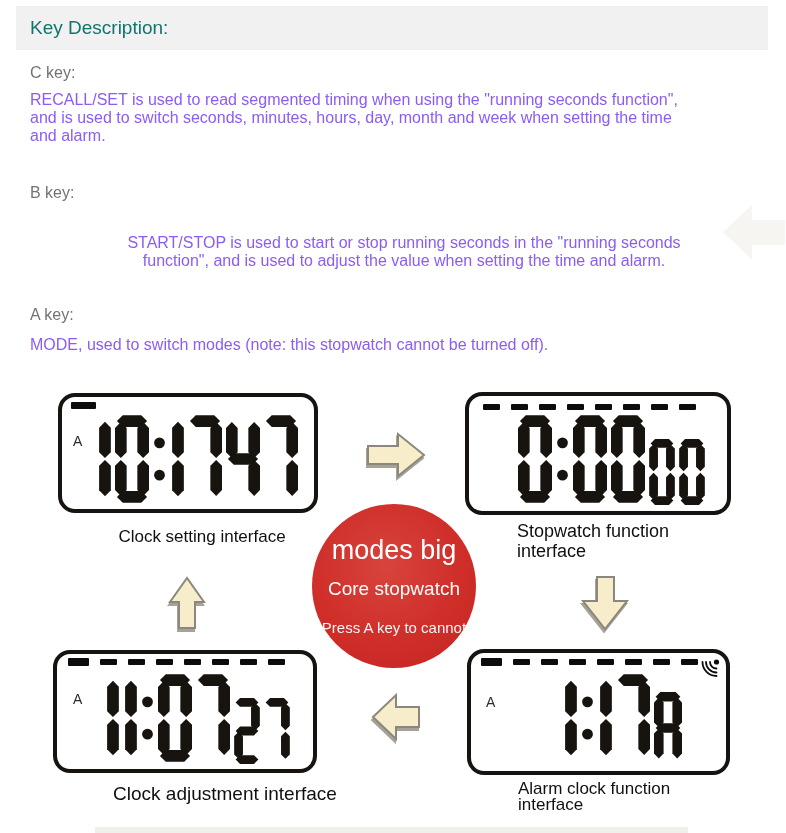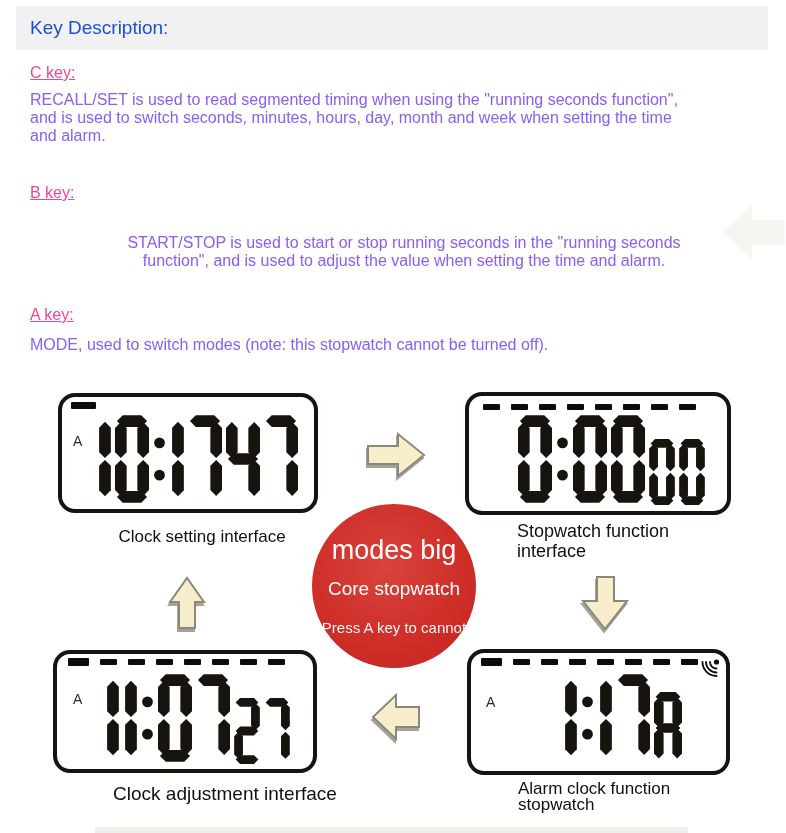--- a/index.html
+++ b/index.html
@@ -5,23 +5,23 @@
   * { box-sizing: border-box; margin: 0; padding: 0; }
   html,body { background:#fff; }
   .page {
     position: relative; width: 786px; height: 833px; background: #ffffff;
     overflow: hidden; font-family: "Liberation Sans", sans-serif; color: #1c1c1c;
   }
   .header-bar {
     position: absolute; left: 16px; top: 6px; width: 752px; height: 44px;
     background: #f1f1f1; display: flex; align-items: center; padding-left: 14px;
   }
-  .header-bar span { font-size: 19px; color: #1d4ed8; }
-
-  .key-label { position: absolute; left: 30px; font-size: 16px; color: #ec4899; text-decoration: underline; }
+  .header-bar span { font-size: 19px; color: #0f766e; }
+
+  .key-label { position: absolute; left: 30px; font-size: 16px; color: #737373; }
   #sec-c-label { top: 64px; }  #sec-b-label { top: 184px; }  #sec-a-label { top: 306px; }
   .key-body {
     position: absolute; left: 30px; width: 748px; font-size: 16px; line-height: 18px;
     white-space: pre-line; color: #8b5cf6; letter-spacing: 0px;
   }
   #sec-c-body { top: 91px; }  #sec-b-body { top: 234px; text-align: center; }  #sec-a-body { top: 336px; }
 
   .lcd { position: absolute; background: #fff; border: 4px solid #171310; border-radius: 17px; }
   .lcd--clock     { left: 58px;  top: 393px; width: 260px; height: 120px; }
   .lcd--stopwatch { left: 465px; top: 392px; width: 266px; height: 123px; }
@@ -322,21 +322,21 @@
           </svg>
         </span>
       </div>
   </div>
 
   <div class="lcd-label" id="lbl-clock">Clock setting interface</div>
   <div class="lcd-label" id="lbl-stopwatch">Stopwatch function
 interface</div>
   <div class="lcd-label" id="lbl-adjust">Clock adjustment interface</div>
   <div class="lcd-label" id="lbl-alarm">Alarm clock function
-stopwatch</div>
+interface</div>
 
   <div class="badge">
     <div class="t1">modes big</div>
     <div class="t2">Core stopwatch</div>
     <div class="t3">Press A key to cannot</div>
   </div>
 
   <svg class="arrow" id="arrow-right" width="60" height="48" viewBox="0 0 60 48">
     <polygon points="2,15 32,15 32,3 58,24 32,45 32,33 2,33"></polygon>
   </svg>

